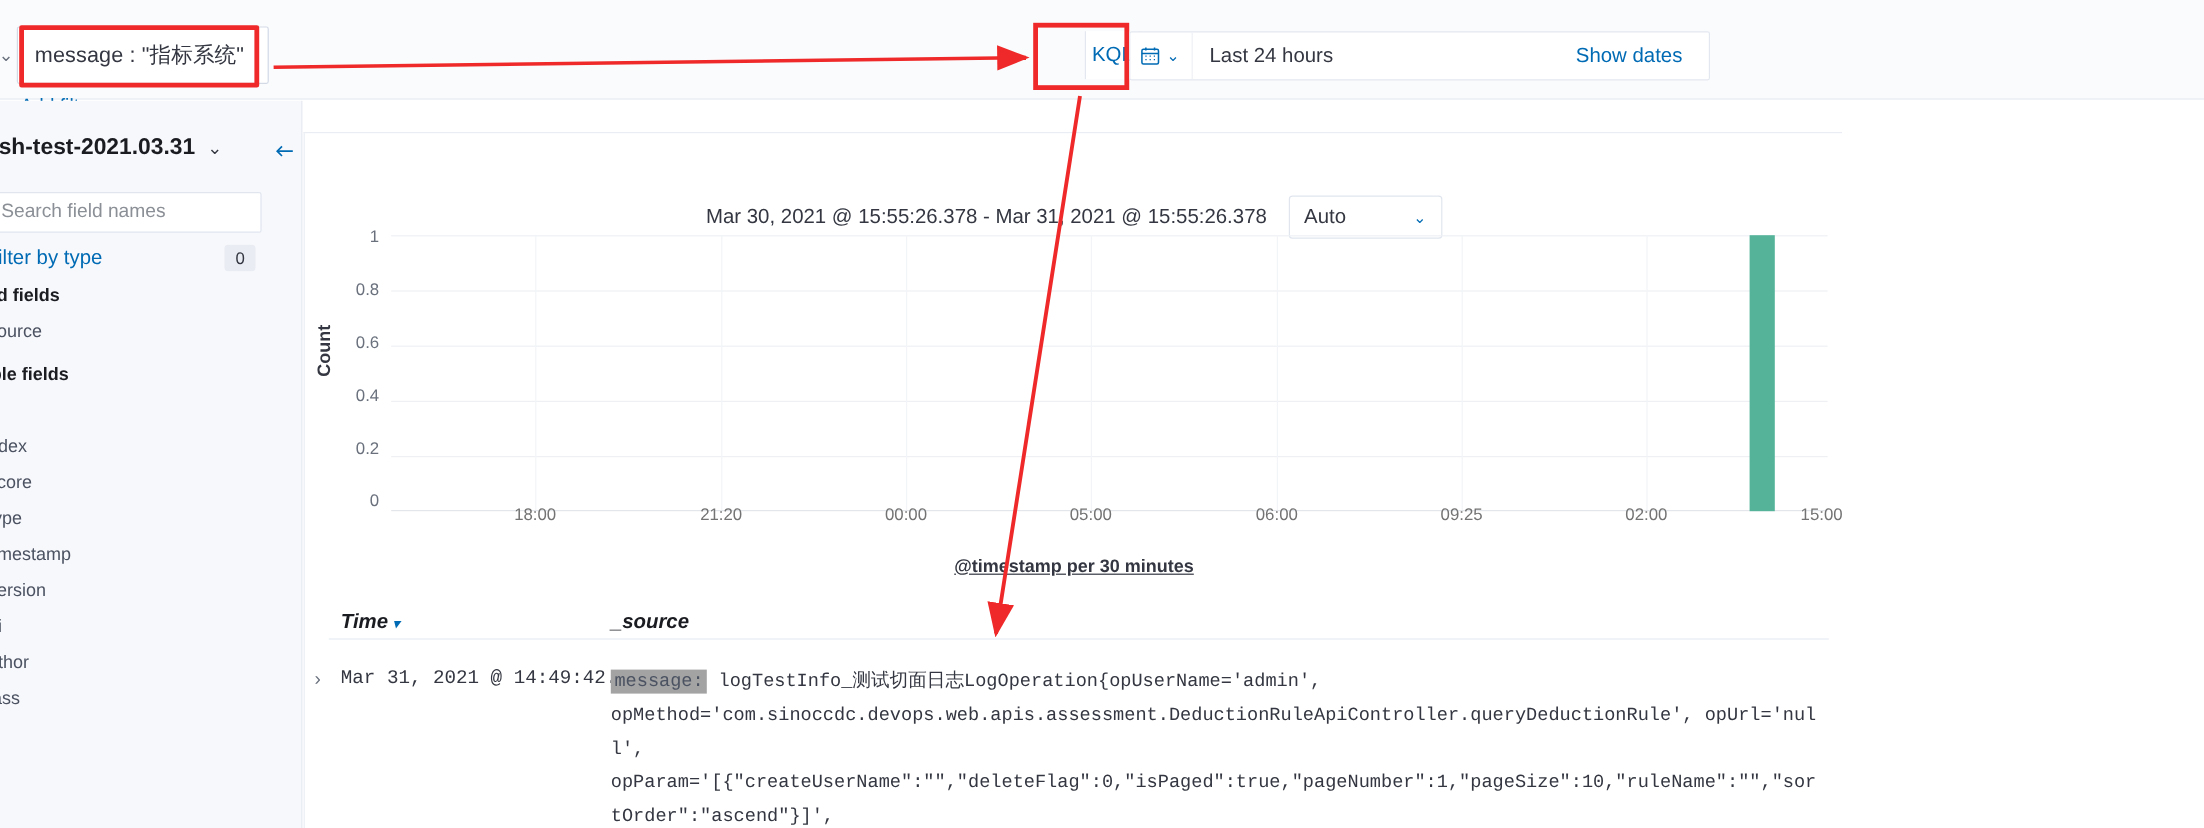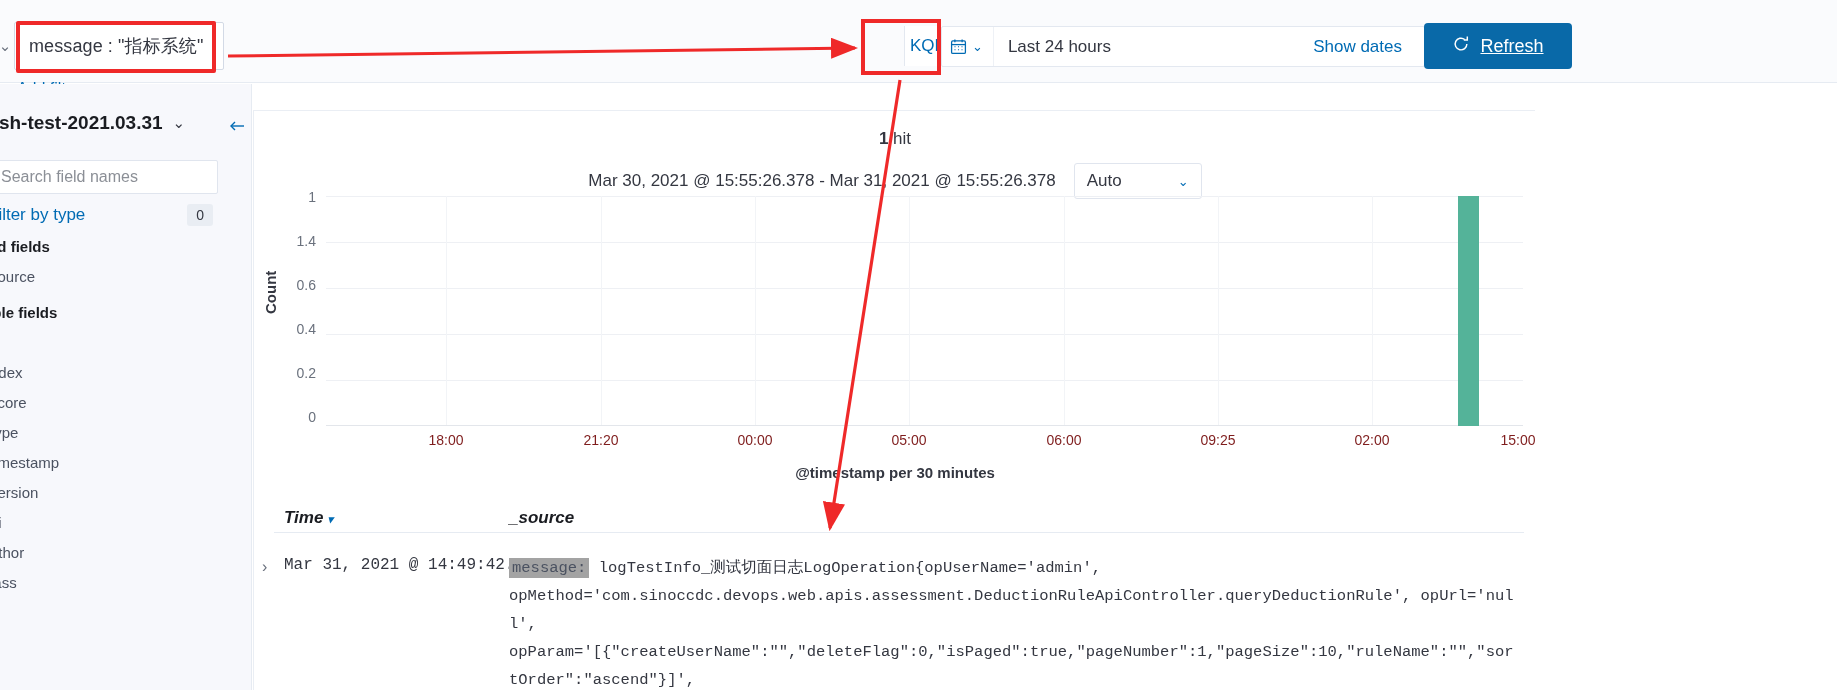--- a/index.html
+++ b/index.html
@@ -160,26 +160,26 @@
     font-size: 14px; color:#6a717d;
   }
   .plot {
     position:absolute; left: 72px; top: 10px; width: 1197px; height: 230px;
   }
   .gridline { position:absolute; left:0; width:100%; height:1px; background:#eef0f4; }
   .vgrid { position:absolute; top:0; height:100%; width:1px; background:#f2f4f7; }
   .axis-base { position:absolute; left:0; bottom:0; width:100%; height:1px; background:#e3e6eb; }
   .bar { position:absolute; bottom:0; background:#54b399; }
   .xtick {
-    position:absolute; top: 246px; font-size:14px; color:#7f1d1d;
+    position:absolute; top: 234px; font-size:14px; color:#737373;
     transform: translateX(-50%); white-space:nowrap;
   }
   .x-title {
     position:absolute; top: 278px; width:1282px; text-align:center;
-    font-size:15px; font-weight:bold; color:#343741;
+    font-size:15px; font-weight:bold; color:#343741;text-decoration:underline;
   }
 
   
   .doc-table { position:absolute; left: 0px; top: 385px; width: 1282px; }
   .th {
     position:absolute; font-size:17px; font-weight:bold; color:#1a1c21;font-style:italic;
   }
   .sort-caret { color:#006bb4; font-size:11px; margin-left:4px; }
   .table-rule {
     position:absolute; top: 36px; left: 20px; width: 1250px; height:1px; background:#e6ebf2;
@@ -226,29 +226,20 @@
             <path d="M4.6 1.5v2.4M11.4 1.5v2.4"></path>
             <path d="M4.2 8.3h1M7.5 8.3h1M10.8 8.3h1M4.2 11h1M7.5 11h1M10.8 11h1" stroke-width="1"></path>
           </svg>
         </span>
         <span class="chev-dn">⌄</span>
       </div>
       <div class="date-text">Last 24 hours</div>
       <div class="show-dates">Show dates</div>
     </div>
 
-    <div class="refresh-btn">
-      <span>
-        <svg width="18" height="18" viewBox="0 0 16 16" fill="none" stroke="#ffffff" stroke-width="1.3">
-          <path d="M13.2 8A5.2 5.2 0 1 1 11.3 4"></path>
-          <path d="M13.6 1.4v3.1h-3.1"></path>
-        </svg>
-      </span>
-      <span class="refresh-label">Refresh</span>
-    </div>
   </div>
 
   <div class="sidebar">
     <div class="index-pattern">
       <span>tash-test-2021.03.31</span>
       <span class="index-chev">⌄</span>
     </div>
     <div class="field-search">Search field names</div>
     <div class="filter-type">
       <span class="lbl">Filter by type</span>
@@ -272,38 +263,34 @@
 
   <div class="main">
     <div class="collapse-icon">
       <svg width="20" height="16" viewBox="0 0 20 16" fill="none" stroke="#006bb4" stroke-width="1.4">
         <path d="M3 8h13"></path>
           <path d="M7 4L3 8l4 4"></path>
       </svg>
     </div>
 
     <div class="main-card">
-      <div class="hits">
-        <b>1</b>
-        <span>hit</span>
-      </div>
 
       <div class="range-row">
         <div class="range-text">Mar 30, 2021 @ 15:55:26.378 - Mar 31, 2021 @ 15:55:26.378</div>
         <div class="interval-select">
           <span>Auto</span>
           <span class="chev">⌄</span>
         </div>
       </div>
 
       <div class="chart">
         <div class="y-title">Count</div>
 
         <div class="ytick" style="left:16px; top:3px">1</div>
-        <div class="ytick" style="left:16px; top:47px">1.4</div>
+        <div class="ytick" style="left:16px; top:47px">0.8</div>
         <div class="ytick" style="left:16px; top:91px">0.6</div>
         <div class="ytick" style="left:16px; top:135px">0.4</div>
         <div class="ytick" style="left:16px; top:179px">0.2</div>
         <div class="ytick" style="left:16px; top:223px">0</div>
 
         <div class="plot">
           <div class="gridline" style="top:0px"></div>
           <div class="gridline" style="top:46px"></div>
           <div class="gridline" style="top:92px"></div>
           <div class="gridline" style="top:138px"></div>

